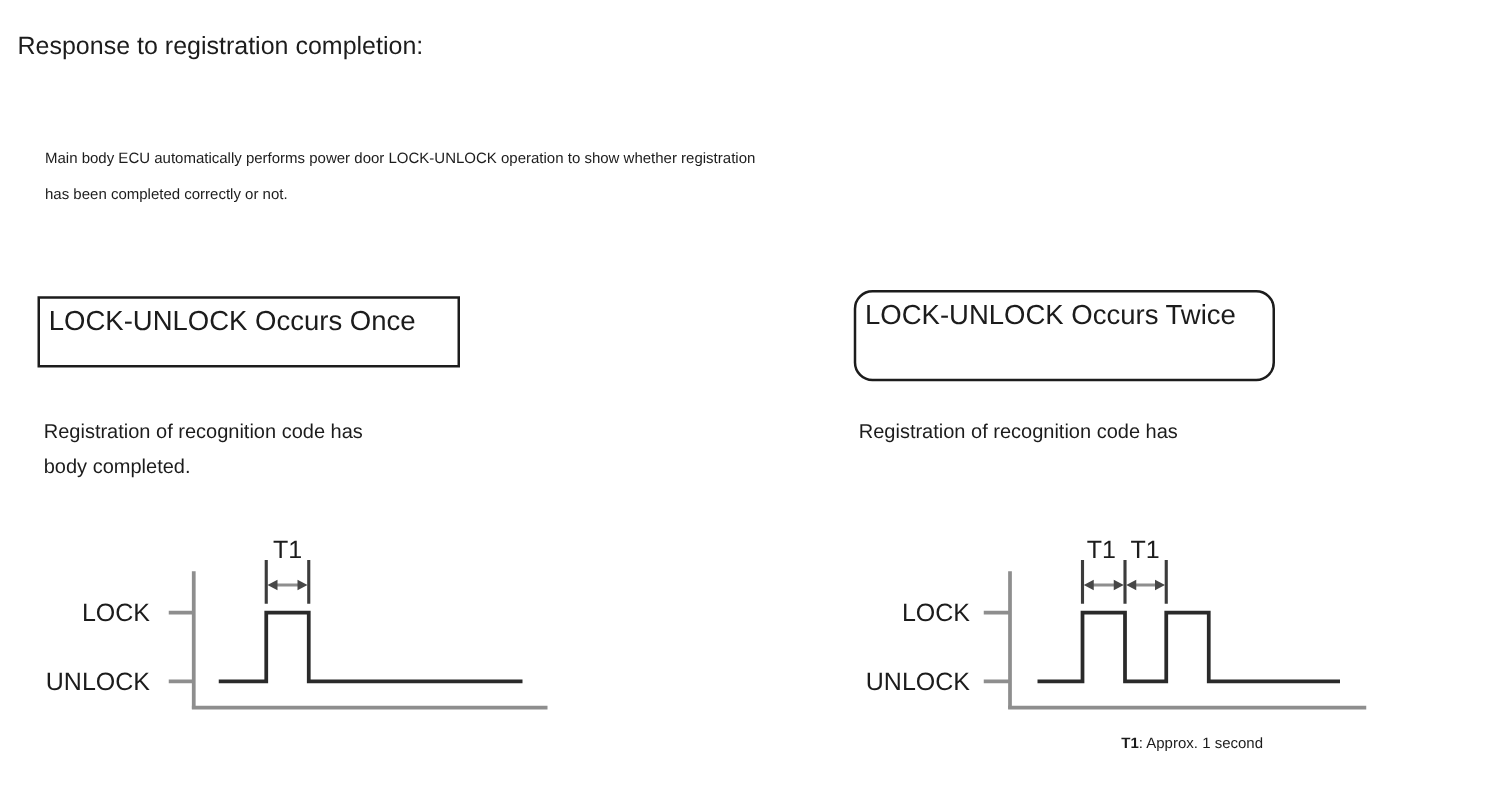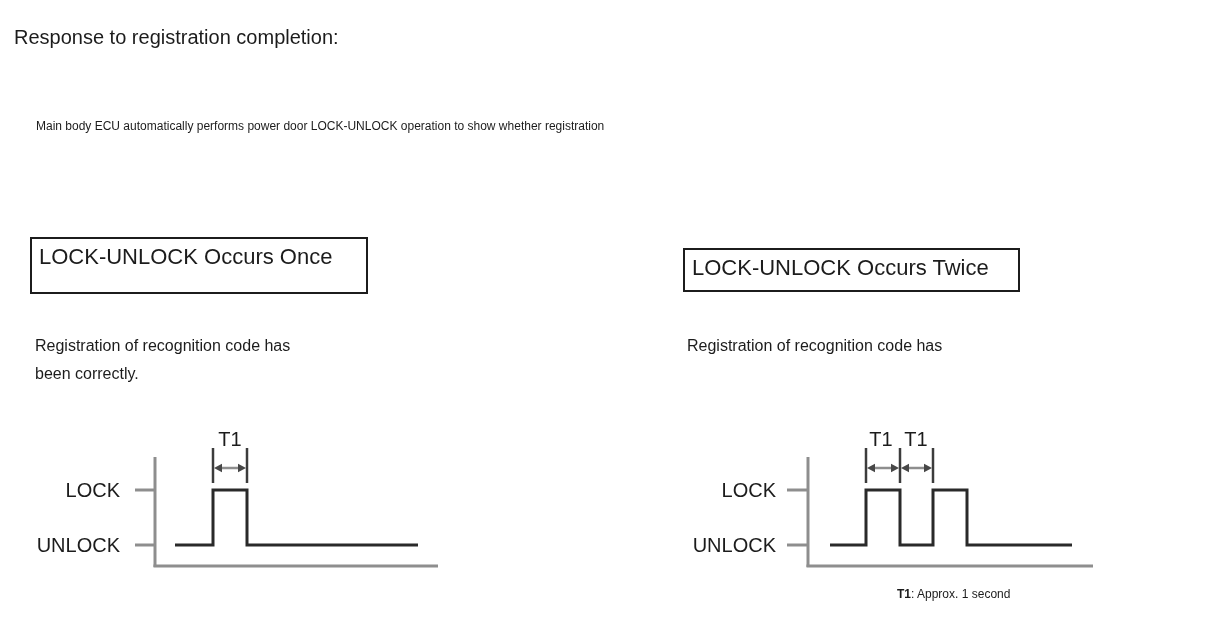--- a/index.html
+++ b/index.html
@@ -8,21 +8,21 @@
 
   .abs { position: absolute; }
 
   .title { left: 14px; top: 26px; font-size: 20px; }
 
   .intro { left: 36px; top: 112px; font-size: 12px; line-height: 29px; }
   .intro span { display: block; white-space: nowrap; }
 
   .result-box { border: 2px solid #1c1c1c; font-size: 22px; padding: 5px 0 0 7px; white-space: nowrap; }
   .box-once  { left: 30px;  top: 237px; width: 338px; height: 57px; }
-  .box-twice { left: 683px; top: 248px; width: 337px; height: 44px; }
+  .box-twice { left: 683px; top: 232px; width: 337px; height: 73px; border-radius: 15px; }
 
   .caption { font-size: 16px; line-height: 28px; }
   .caption span { display: block; white-space: nowrap; }
   .cap-once  { left: 35px;  top: 332px; }
   .cap-twice { left: 687px; top: 332px; }
 
   .diagram-once  { left: 0px;   top: 415px; }
   .diagram-twice { left: 660px; top: 415px; }
 
   svg text { font-family: "Liberation Sans", sans-serif; font-size: 20px; fill: #1c1c1c; }
@@ -35,33 +35,34 @@
   .note { left: 897px; top: 587px; font-size: 12px; white-space: nowrap; }
   .note b { font-weight: bold; }
 </style>
 </head>
 <body>
 
 <div class="abs title">Response to registration completion:</div>
 
 <div class="abs intro">
   <span>Main body ECU automatically performs power door LOCK-UNLOCK operation to show whether registration</span>
+  <span>has been completed correctly or not.</span>
 </div>
 
 <div class="abs result-box box-once">
   <span>LOCK-UNLOCK Occurs Once</span>
 </div>
 
 <div class="abs result-box box-twice">
   <span>LOCK-UNLOCK Occurs Twice</span>
 </div>
 
 <div class="abs caption cap-once">
   <span>Registration of recognition code has</span>
-  <span>been correctly.</span>
+  <span>body completed.</span>
 </div>
 
 <div class="abs caption cap-twice">
   <span>Registration of recognition code has</span>
 </div>
 
 <svg class="abs diagram-once" width="460" height="175" viewBox="0 0 460 175">
   <line class="gray-line" x1="155" y1="42" x2="155" y2="152"></line>
   <line class="gray-line" x1="153.5" y1="151" x2="438" y2="151"></line>
   <line class="gray-line" x1="135" y1="75" x2="155" y2="75"></line>

